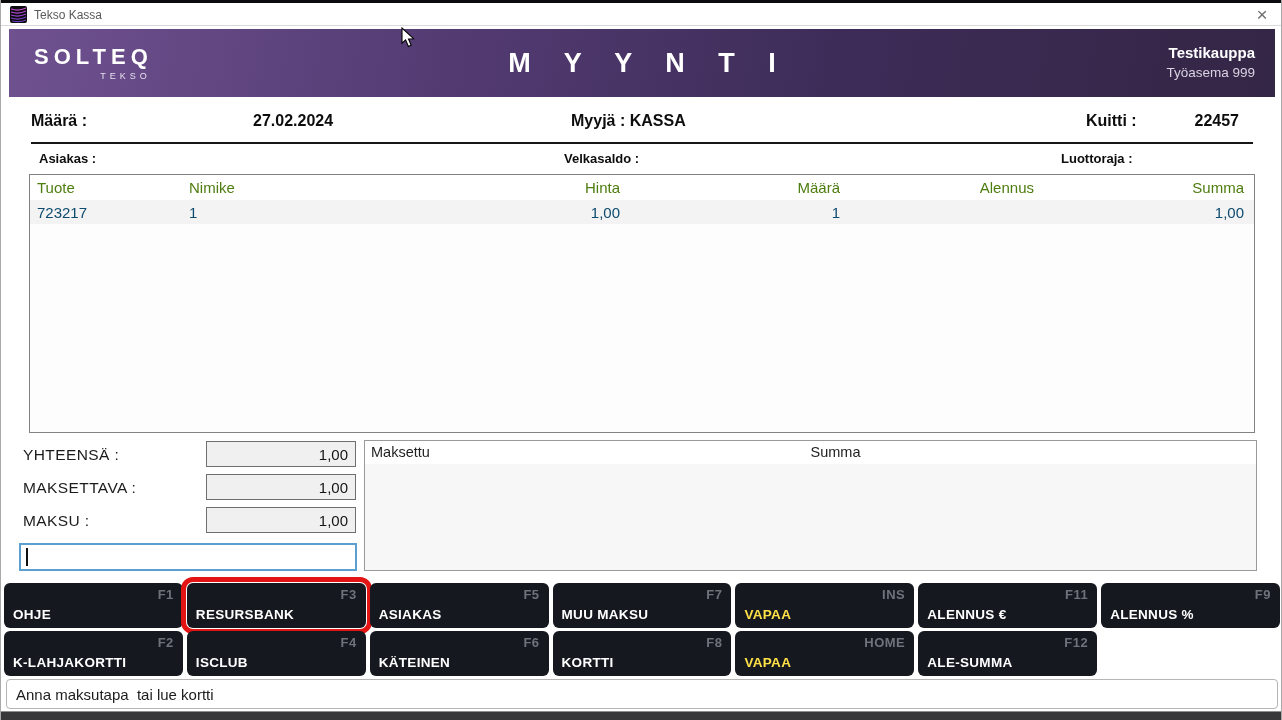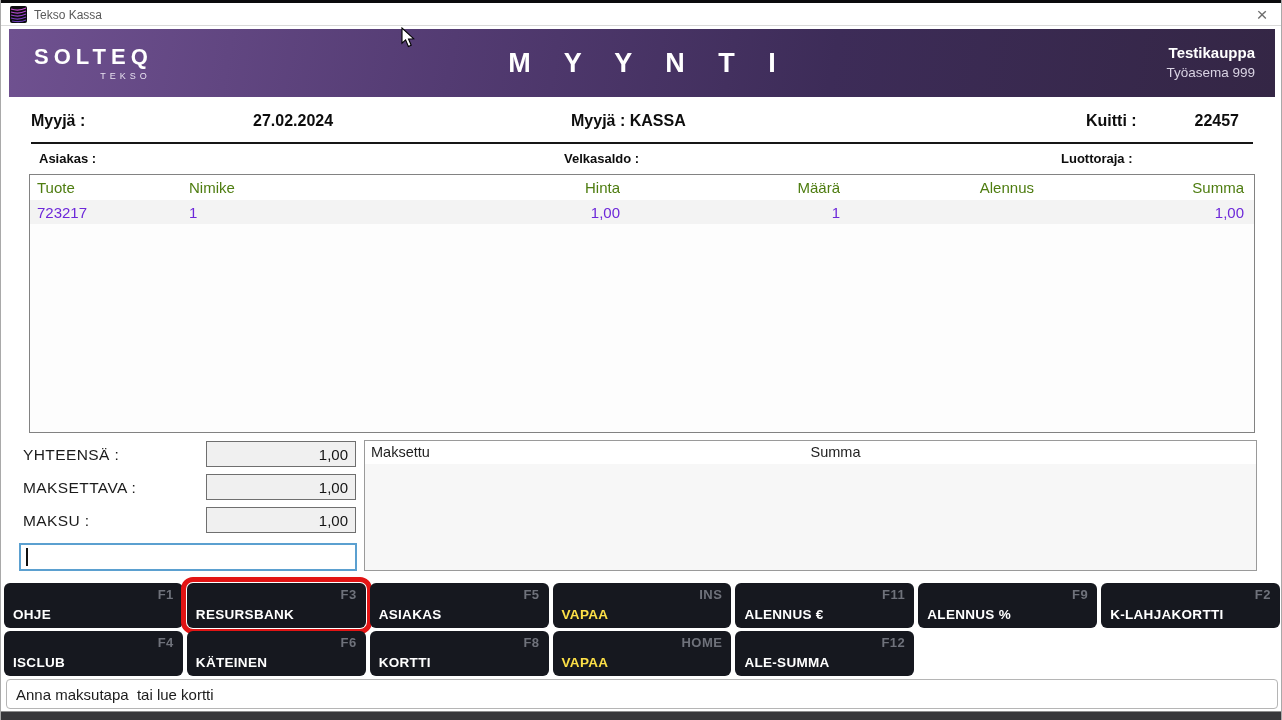--- a/index.html
+++ b/index.html
@@ -33,21 +33,21 @@
   .cursor { position:absolute; left:400px; top:27px; z-index:50; }
   
   .lbl { position:absolute; font-weight:bold; color:#0d0d0d; white-space:nowrap; }
   .row1 { font-size:16px; top:112px; }
   .row2 { font-size:13px; top:151px; }
   .hline { position:absolute; left:30px; top:142px; width:1222px; height:2px; background:#161616; }
   
   .sale-table { position:absolute; left:28px; top:174px; width:1226px; height:259px; border:1px solid #828282; background:#fdfdfd; }
   .trow { display:grid; grid-template-columns:157px 230px 203px 220px 194px 1fr; align-items:center; }
   .thead { height:25px; color:#4d7c0f; font-size:15px; background:#ffffff; }
-  .tdata { height:24px; color:#6d28d9; font-size:15px; background:#f3f3f3; }
+  .tdata { height:24px; color:#0c4a6e; font-size:15px; background:#f3f3f3; }
   .tcell { white-space:nowrap; overflow:hidden; }
   .c0 { text-align:left; padding-left:7px; }
   .c1 { text-align:left; padding-left:2px; }
   .c2,.c3,.c4,.c5 { text-align:right; }
   .c5 { padding-right:10px; }
   
   .total-label { position:absolute; left:22px; font-size:15.5px; color:#1b1b1b; letter-spacing:0.4px; white-space:nowrap; }
   .total-box { position:absolute; left:205px; width:150px; height:26px; background:#f0f0f0; border:1px solid #6f6f6f; font-size:15px; color:#141414; text-align:right; padding:4px 7px 0 0; }
   .payment-input { position:absolute; left:18px; top:543px; width:338px; height:28px; border:2px solid #5ba0d0; background:#ffffff; font-family:"Liberation Sans",sans-serif; font-size:15px; padding:0 6px; outline:none; border-radius:0; }
   .caret { position:absolute; left:25px; top:548px; width:1.5px; height:18px; background:#111; }
@@ -98,21 +98,21 @@
     <div class="header-right">
       <div class="store-name">Testikauppa</div>
       <div class="workstation">Työasema 999</div>
     </div>
   </div>
 
   <svg class="cursor" width="15" height="21" viewBox="0 0 15 21">
     <path d="M1 1 L1 16.2 L4.6 12.9 L7.4 19.5 L10.2 18.3 L7.5 11.9 L12.6 11.7 Z" fill="#ffffff" stroke="#000000" stroke-width="1.1"></path>
   </svg>
 
-  <span class="lbl row1" style="left:30px;">Myyjä :</span>
+  <span class="lbl row1" style="left:30px;">Määrä :</span>
   <span class="lbl row1" style="left:252px;">27.02.2024</span>
   <span class="lbl row1" style="left:570px;">Myyjä : KASSA</span>
   <span class="lbl row1" style="left:1085px;">Kuitti :</span>
   <span class="lbl row1" style="right:42px;">22457</span>
 
   <div class="hline"></div>
 
   <span class="lbl row2" style="left:38px;">Asiakas :</span>
   <span class="lbl row2" style="left:563px;">Velkasaldo :</span>
   <span class="lbl row2" style="left:1060px;">Luottoraja :</span>
@@ -161,20 +161,24 @@
         <span class="fnkey-label">OHJE</span>
       </div>
       <div class="fnkey highlight">
         <span class="fnkey-shortcut">F3</span>
         <span class="fnkey-label">RESURSBANK</span>
       </div>
       <div class="fnkey">
         <span class="fnkey-shortcut">F5</span>
         <span class="fnkey-label">ASIAKAS</span>
       </div>
+      <div class="fnkey">
+        <span class="fnkey-shortcut">F7</span>
+        <span class="fnkey-label">MUU MAKSU</span>
+      </div>
       <div class="fnkey disabled">
         <span class="fnkey-shortcut">INS</span>
         <span class="fnkey-label">VAPAA</span>
       </div>
       <div class="fnkey">
         <span class="fnkey-shortcut">F11</span>
         <span class="fnkey-label">ALENNUS €</span>
       </div>
       <div class="fnkey">
         <span class="fnkey-shortcut">F9</span>

